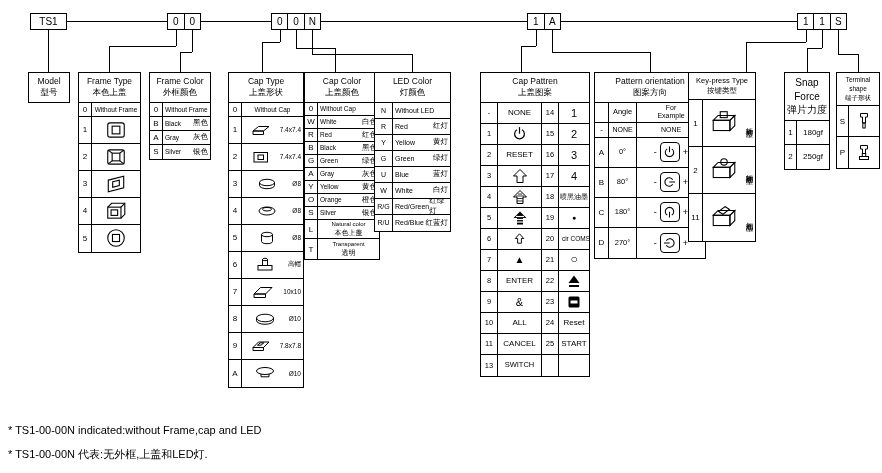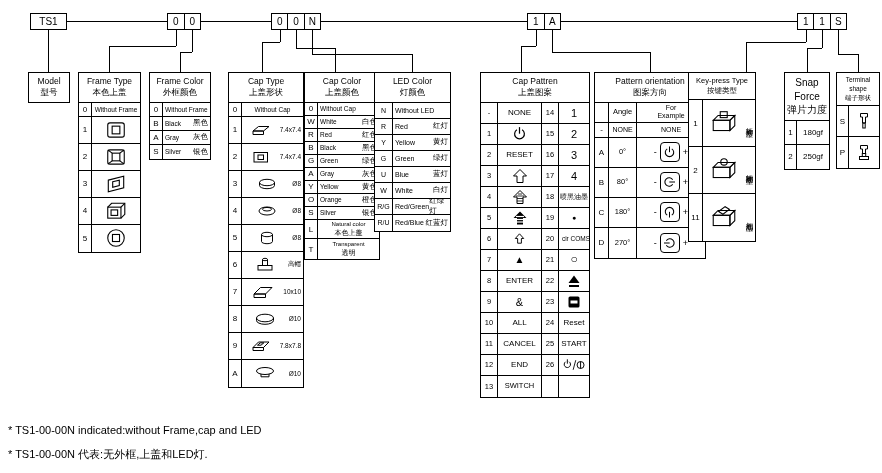--- a/index.html
+++ b/index.html
@@ -603,30 +603,20 @@
     <div class="cd">24</div>
     <div class="sym last">Reset</div>
   </div>
   <div class="r">
     <div class="cd">11</div>
     <div class="sym">CANCEL</div>
     <div class="cd">25</div>
     <div class="sym last">START</div>
   </div>
   <div class="r">
-    <div class="cd">12</div>
-    <div class="sym">END</div>
-    <div class="cd">26</div>
-    <div class="sym last">
-          <svg class="ic" width="26" height="14" viewBox="0 0 26 16">
-            <use href="#sym-io"></use>
-          </svg>
-        </div>
-  </div>
-  <div class="r">
     <div class="cd">13</div>
     <div class="sym" style="font-size:7.5px">SWITCH</div>
     <div class="cd"></div>
     <div class="sym last"></div>
   </div>
 </div>
 
 <div class="tbl" id="t-orient" style="left:594px;top:72px;width:112px">
   <div class="hd">
     <div>Pattern orientation</div>

